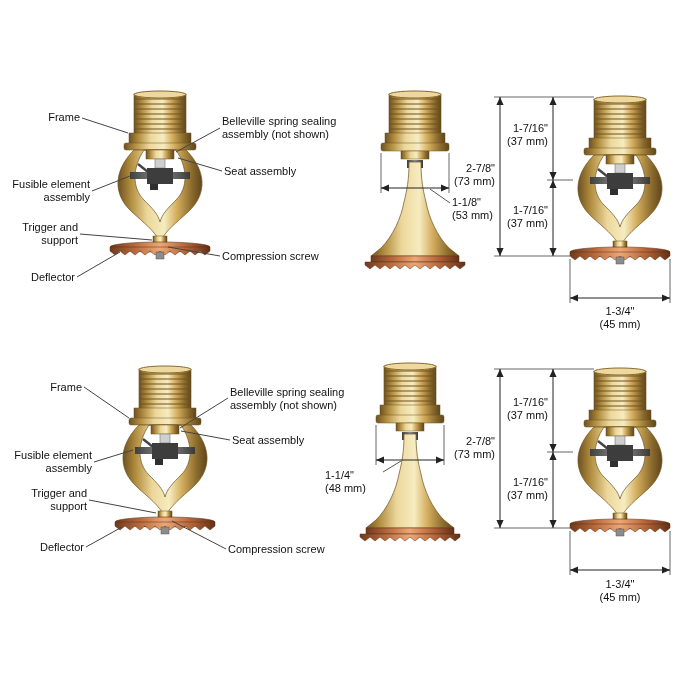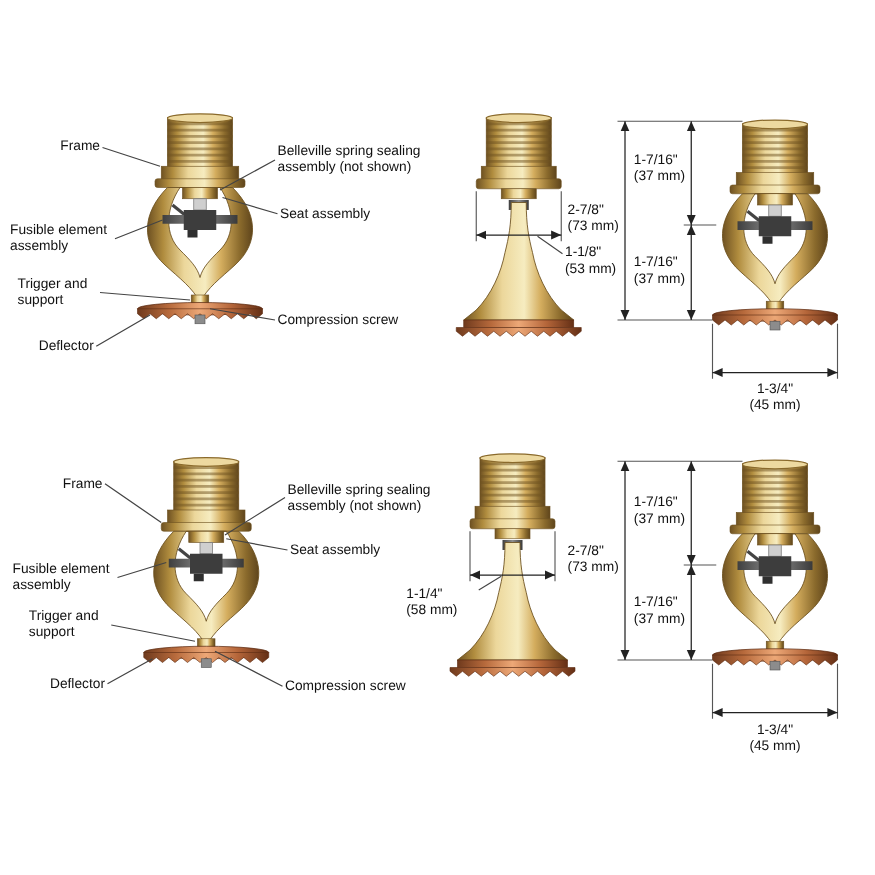--- a/index.html
+++ b/index.html
@@ -1,19 +1,19 @@
 <!DOCTYPE html>
 <html><head>
 <meta charset="utf-8">
 <style>
   html,body{margin:0;padding:0;background:#fff;font-family:"Liberation Sans",sans-serif;}
   #canvas{position:relative;width:700px;height:700px;background:#ffffff;overflow:hidden;}
   #art{position:absolute;left:0;top:0;}
   .lbl,.dim{position:absolute;font-size:11px;line-height:13px;color:#111;}
-  .r{text-align:left;}
+  .r{text-align:right;}
   .c{text-align:center;}
   .nw{white-space:nowrap;}
 </style>
 </head>
 <body>
 
 <div id="canvas">
 
 <svg id="art" width="700" height="700" viewBox="0 0 700 700">
   <defs>
@@ -151,21 +151,21 @@
   <div>1-7/16"</div>
   <div>(37 mm)</div>
 </div>
 <div class="dim c nw" style="left:570px;width:100px;top:305px;">
   <div>1-3/4"</div>
   <div>(45 mm)</div>
 </div>
 
 <div class="dim nw" style="left:325px;top:469px;">
   <div>1-1/4"</div>
-  <div>(58 mm)</div>
+  <div>(48 mm)</div>
 </div>
 <div class="dim r nw" style="right:152px;top:396px;">
   <div>1-7/16"</div>
   <div>(37 mm)</div>
 </div>
 <div class="dim r nw" style="right:205px;top:435px;">
   <div>2-7/8"</div>
   <div>(73 mm)</div>
 </div>
 <div class="dim r nw" style="right:152px;top:476px;">

